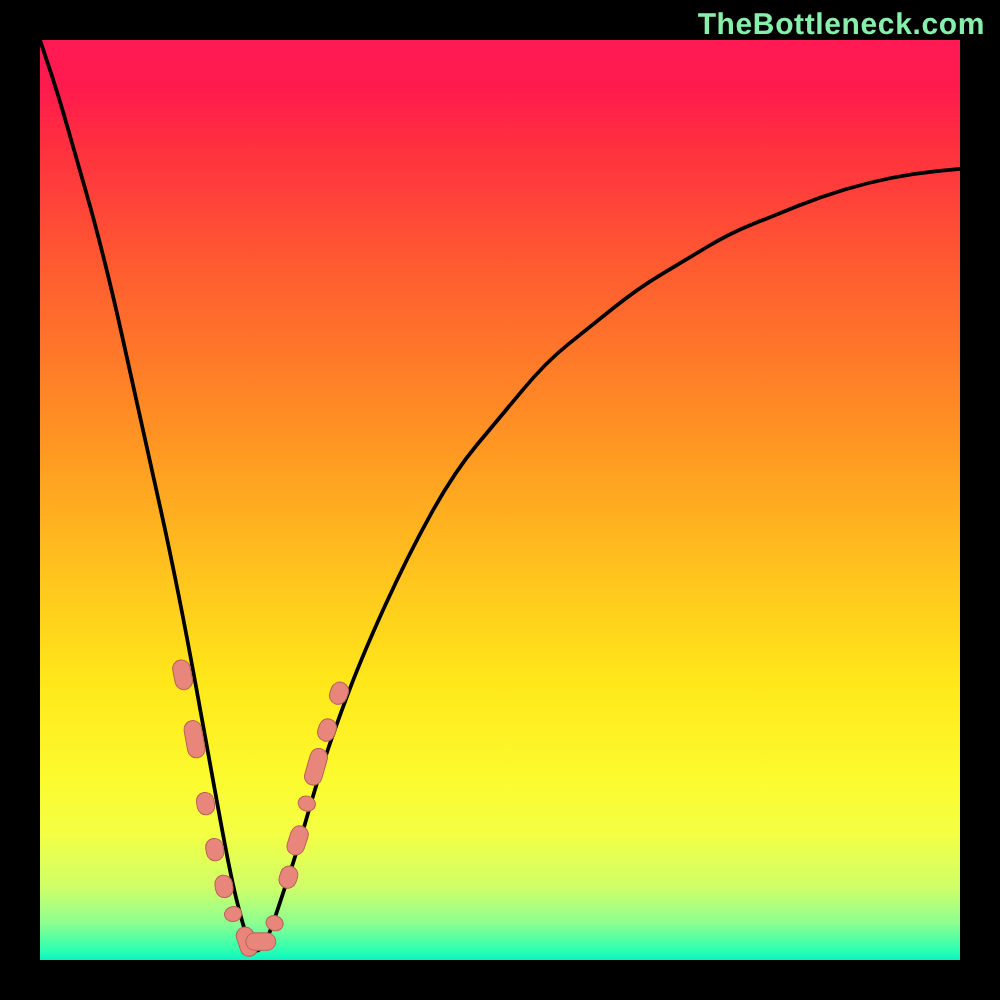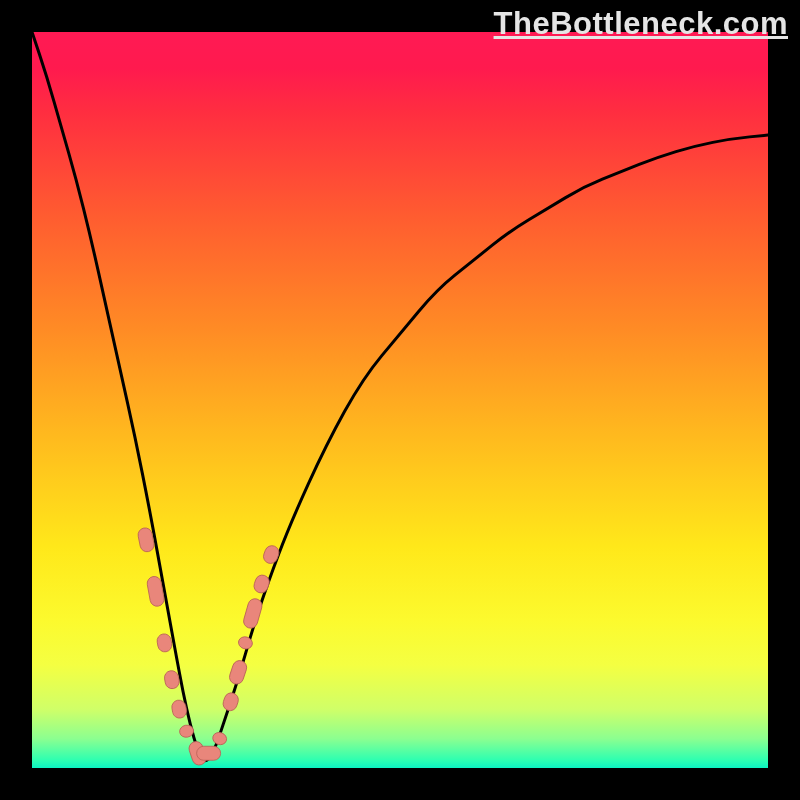--- a/index.html
+++ b/index.html
@@ -37,26 +37,25 @@
       #8cff90 96%,
       #2bffb2 99%,
       #0cf3c2 100%
     );
   }
   .watermark {
     position: absolute;
     top: 6px;
     right: 12px;
     font-family: Arial, Helvetica, sans-serif;
-    font-size: 31px;
+    font-size: 24px;
     font-weight: bold;
-    color: #e5e5e5;
+    color: #86efac;
     letter-spacing: 0.5px;
     user-select: none;
-    text-decoration: underline;
   }
   svg.curve {
     position: absolute;
     left: 0;
     top: 0;
     width: 736px;
     height: 736px;
   }
   .curve-path {
     fill: none;

